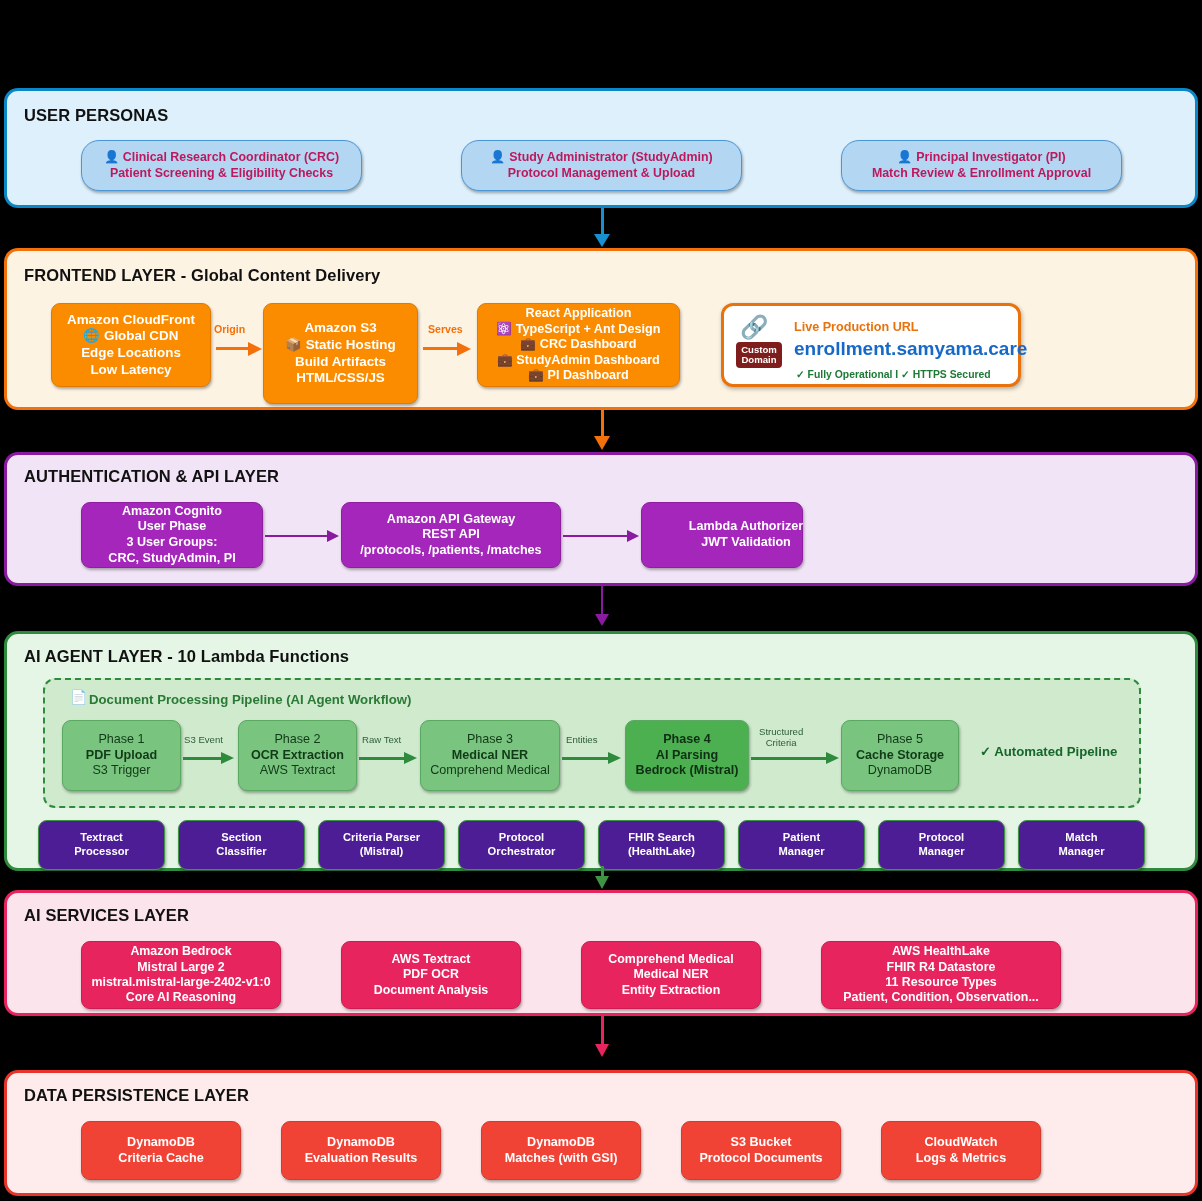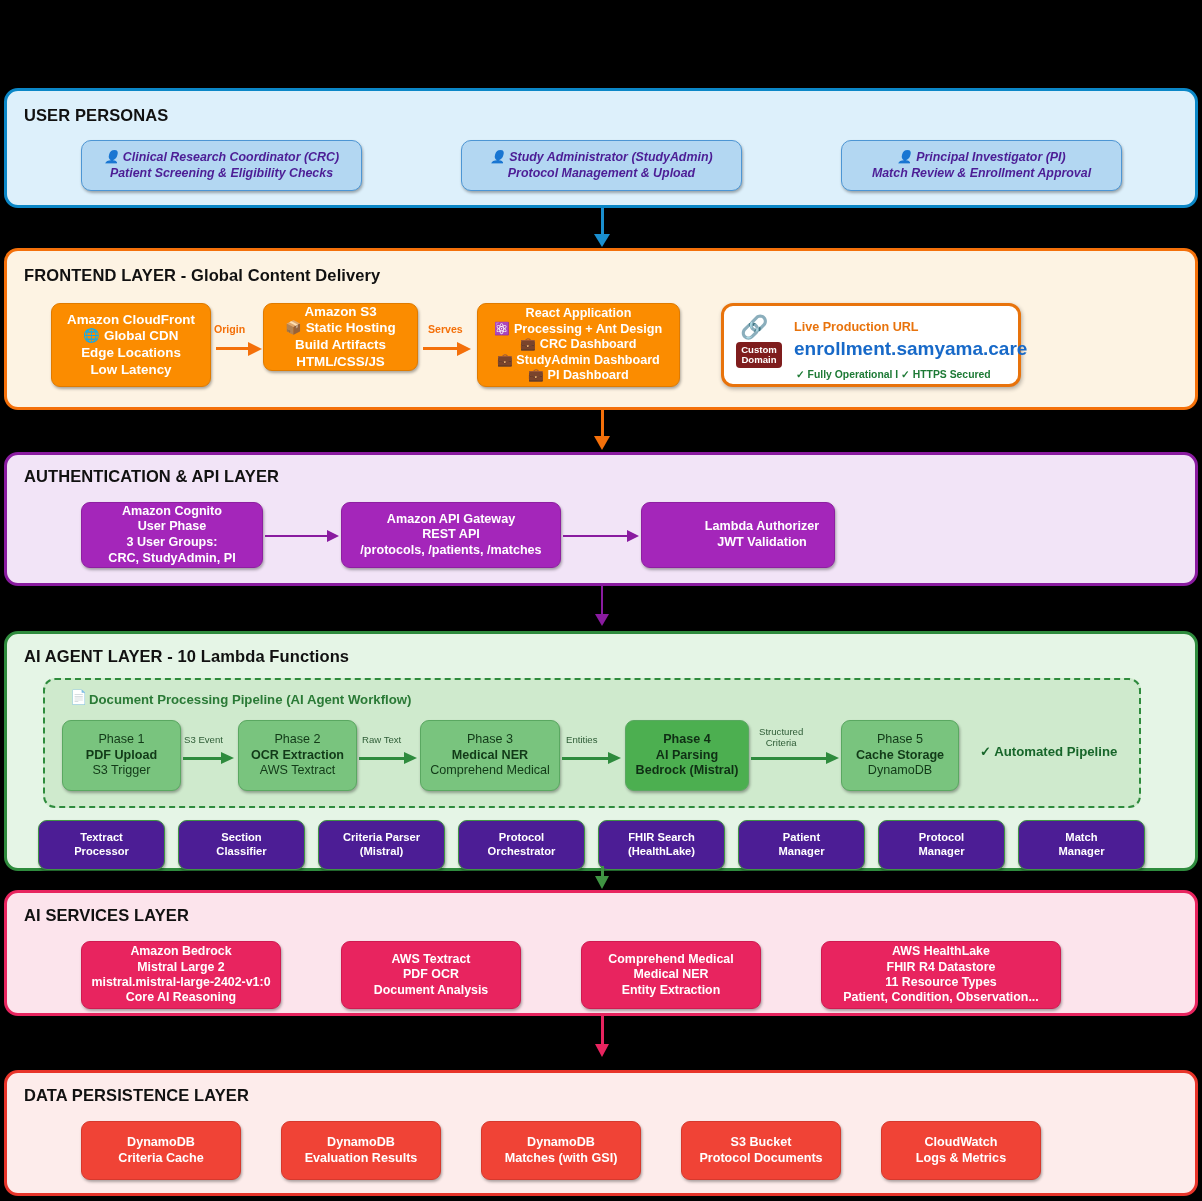--- a/index.html
+++ b/index.html
@@ -44,25 +44,24 @@
     line-height: 1.24;
     box-shadow: 1px 2px 3px rgba(0,0,0,.32);
   }
   .node .ln { display: block; white-space: nowrap; }
   .b { font-weight: bold; }
 
   
   .persona {
     background: #b3d7f2;
     border: 1.6px solid #4d96d4;
-    border-radius: 10px;
-    color: #4c1d95;
+    border-radius: 18px;
+    color: #be185d;
     font-size: 12.4px;
     font-weight: bold;
-    font-style: italic;
   }
 
   
   .fe {
     background: #fb8c00;
     border: 1.5px solid #e07b00;
     color: #ffffff;
     font-size: 13.4px;
     font-weight: bold;
   }
@@ -230,36 +229,36 @@
     <span class="ln">Edge Locations</span>
     <span class="ln">Low Latency</span>
   </div>
 
   <div class="harrow" style="left:216px; top:347px; width:48px;">
     <div class="shaft" style="width:34px; background:#f4700a;"></div>
     <div class="head" style="left:32px; border-left:14px solid #f4700a;"></div>
   </div>
   <div class="edge-label b" style="left:214px; top:324px; color:#f4700a; font-size:10.6px;">Origin</div>
 
-  <div class="node fe" style="left:263px; top:303px; width:155px; height:68px;">
+  <div class="node fe" style="left:263px; top:303px; width:155px; height:101px;">
     <span class="ln">Amazon S3</span>
     <span class="ln">📦 Static Hosting</span>
     <span class="ln">Build Artifacts</span>
     <span class="ln">HTML/CSS/JS</span>
   </div>
 
   <div class="harrow" style="left:423px; top:347px; width:50px;">
     <div class="shaft" style="width:36px; background:#f4700a;"></div>
     <div class="head" style="left:34px; border-left:14px solid #f4700a;"></div>
   </div>
   <div class="edge-label b" style="left:428px; top:324px; color:#f4700a; font-size:10.6px;">Serves</div>
 
   <div class="node fe" style="left:477px; top:303px; width:203px; height:84px; font-size:12.6px;">
     <span class="ln">React Application</span>
-    <span class="ln">⚛️ Processing + Ant Design</span>
+    <span class="ln">⚛️ TypeScript + Ant Design</span>
     <span class="ln">💼 CRC Dashboard</span>
     <span class="ln">💼 StudyAdmin Dashboard</span>
     <span class="ln">💼 PI Dashboard</span>
   </div>
 
   <div class="urlcard" style="left:721px; top:303px; width:300px; height:84px;">
     <span class="chain-icon" style="left:16px; top:10px;">🔗</span>
     <span class="domain-badge" style="left:12px; top:36px; width:46px;">
       <span style="display:block">Custom</span>
       <span style="display:block">Domain</span>
@@ -294,21 +293,21 @@
     <span class="ln">Amazon API Gateway</span>
     <span class="ln">REST API</span>
     <span class="ln">/protocols, /patients, /matches</span>
   </div>
 
   <div class="harrow" style="left:563px; top:535px; width:78px;">
     <div class="shaft" style="width:66px; background:#8a1ba0; height:2.4px;"></div>
     <div class="head" style="left:64px; top:-5px; border-left:12px solid #8a1ba0; border-top-width:6.5px; border-bottom-width:6.5px;"></div>
   </div>
 
-  <div class="node auth" style="left:641px; top:502px; width:194px; height:66px;padding-left:48px;">
+  <div class="node auth" style="left:641px; top:502px; width:162px; height:66px;padding-left:48px;">
     <span class="ln">Lambda Authorizer</span>
     <span class="ln">JWT Validation</span>
   </div>
 
   <div class="varrow" style="left:602px; top:586px; height:44px;">
     <div class="shaft" style="height:30px; background:#8a1ba0; width:2.6px; left:-1.3px;"></div>
     <div class="head" style="top:28px; left:-7px; border-left:7px solid transparent; border-right:7px solid transparent; border-top:12px solid #8a1ba0;"></div>
   </div>
 
   <div class="layer" style="left:4px; top:631px; width:1194px; height:240px; background:#e5f5e6; border-color:#2e8b3d;">

